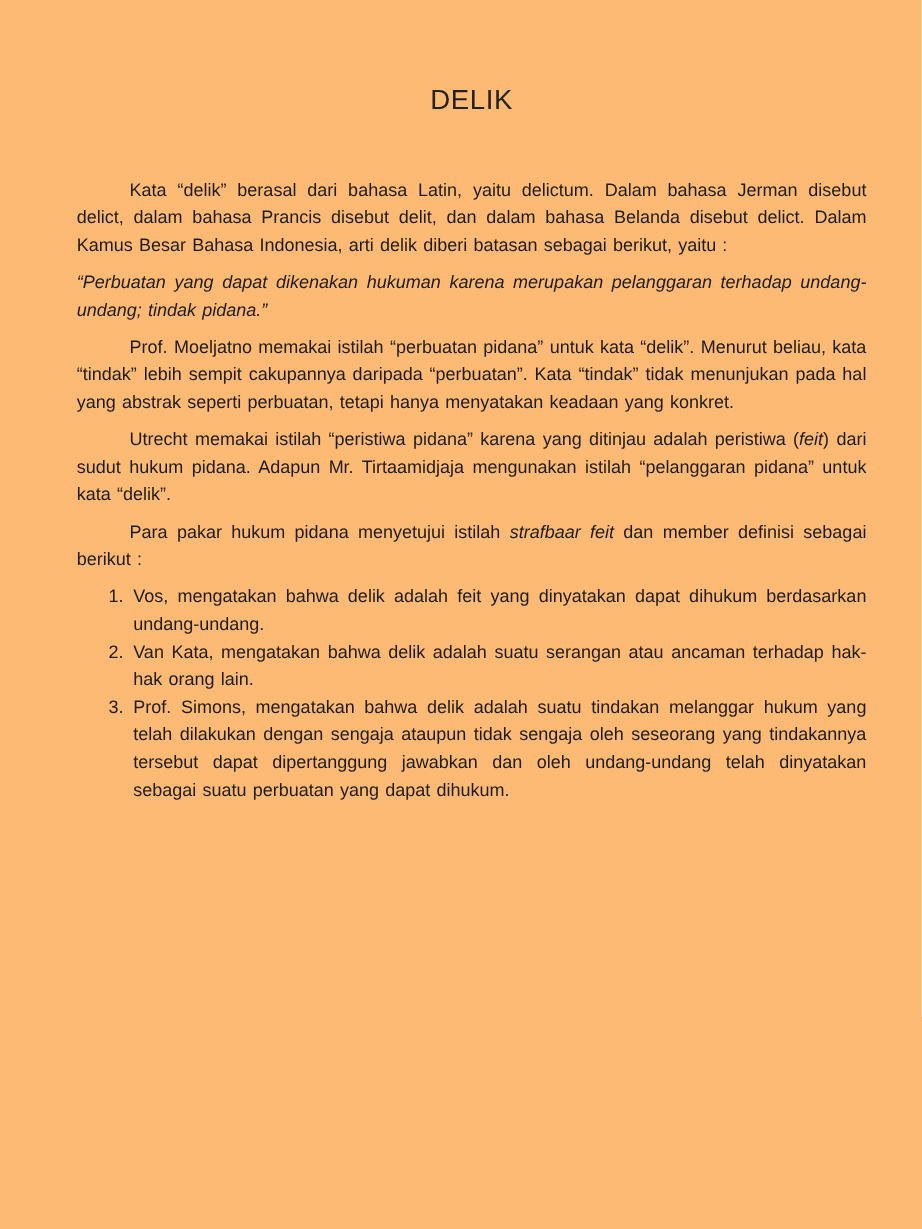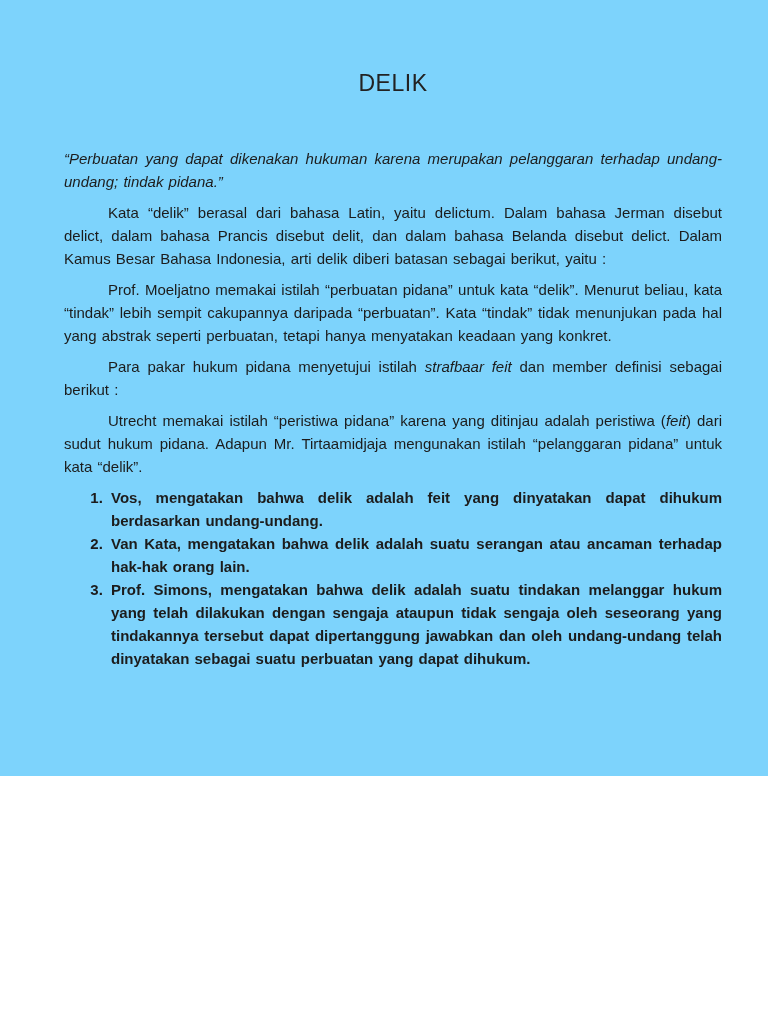--- a/index.html
+++ b/index.html
@@ -10,23 +10,23 @@
   body {
     width: 768px;
     height: 1024px;
     overflow: hidden;
     font-family: "Liberation Sans", sans-serif;
     color: #1c1c1c;
   }
   .page {
     box-sizing: border-box;
     width: 768px;
-    height: 776px;
+    height: 1024px;
     padding: 70px 46px 0 64px;
-    background: #7dd3fc;
+    background: #fdba74;
   }
   .doc-title {
     margin: 0 0 50px 0;
     text-align: center;
     font-size: 23px;
     font-weight: 400;
     letter-spacing: 0.5px;
     color: #222222;
   }
   .para {
@@ -50,40 +50,39 @@
     margin: 4px 0 0 0;
     padding-left: 44px;
     font-size: 15px;
     line-height: 23px;
   }
   ol.def-list li {
     text-align: justify;
     word-spacing: 1px;
     padding-left: 3px;
     margin: 0;
-    font-weight: bold;
   }
 </style>
 </head>
 <body>
 
 <div class="page">
 
   <h1 class="doc-title">DELIK</h1>
 
+  <p class="para indent">Kata “delik” berasal dari bahasa Latin, yaitu delictum. Dalam bahasa Jerman disebut delict, dalam bahasa Prancis disebut delit, dan dalam bahasa Belanda disebut delict. Dalam Kamus Besar Bahasa Indonesia, arti delik diberi batasan sebagai berikut, yaitu :</p>
+
   <p class="para quote">“Perbuatan yang dapat dikenakan hukuman karena merupakan pelanggaran terhadap undang-undang; tindak pidana.”</p>
-
-  <p class="para indent">Kata “delik” berasal dari bahasa Latin, yaitu delictum. Dalam bahasa Jerman disebut delict, dalam bahasa Prancis disebut delit, dan dalam bahasa Belanda disebut delict. Dalam Kamus Besar Bahasa Indonesia, arti delik diberi batasan sebagai berikut, yaitu :</p>
 
 
   <p class="para indent">Prof. Moeljatno memakai istilah “perbuatan pidana” untuk kata “delik”. Menurut beliau, kata “tindak” lebih sempit cakupannya daripada “perbuatan”. Kata “tindak” tidak menunjukan pada hal yang abstrak seperti perbuatan, tetapi hanya menyatakan keadaan yang konkret.</p>
 
+  <p class="para indent"><span>Utrecht memakai istilah “peristiwa pidana” karena yang ditinjau adalah peristiwa (</span><span class="inline-italic">feit</span><span>) dari sudut hukum pidana. Adapun Mr. Tirtaamidjaja mengunakan istilah “pelanggaran pidana” untuk kata “delik”.</span></p>
+
   <p class="para indent"><span>Para pakar hukum pidana menyetujui istilah </span><span class="inline-italic">strafbaar feit</span><span> dan member definisi sebagai berikut :</span></p>
-
-  <p class="para indent"><span>Utrecht memakai istilah “peristiwa pidana” karena yang ditinjau adalah peristiwa (</span><span class="inline-italic">feit</span><span>) dari sudut hukum pidana. Adapun Mr. Tirtaamidjaja mengunakan istilah “pelanggaran pidana” untuk kata “delik”.</span></p>
 
   <ol class="def-list">
     <li>Vos, mengatakan bahwa delik adalah feit yang dinyatakan dapat dihukum berdasarkan undang-undang.</li>
     <li>Van Kata, mengatakan bahwa delik adalah suatu serangan atau ancaman terhadap hak-hak orang lain.</li>
     <li>Prof. Simons, mengatakan bahwa delik adalah suatu tindakan melanggar hukum yang telah dilakukan dengan sengaja ataupun tidak sengaja oleh seseorang yang tindakannya tersebut dapat dipertanggung jawabkan dan oleh undang-undang telah dinyatakan sebagai suatu perbuatan yang dapat dihukum.</li>
   </ol>
 
 </div>
 
 </body></html>

